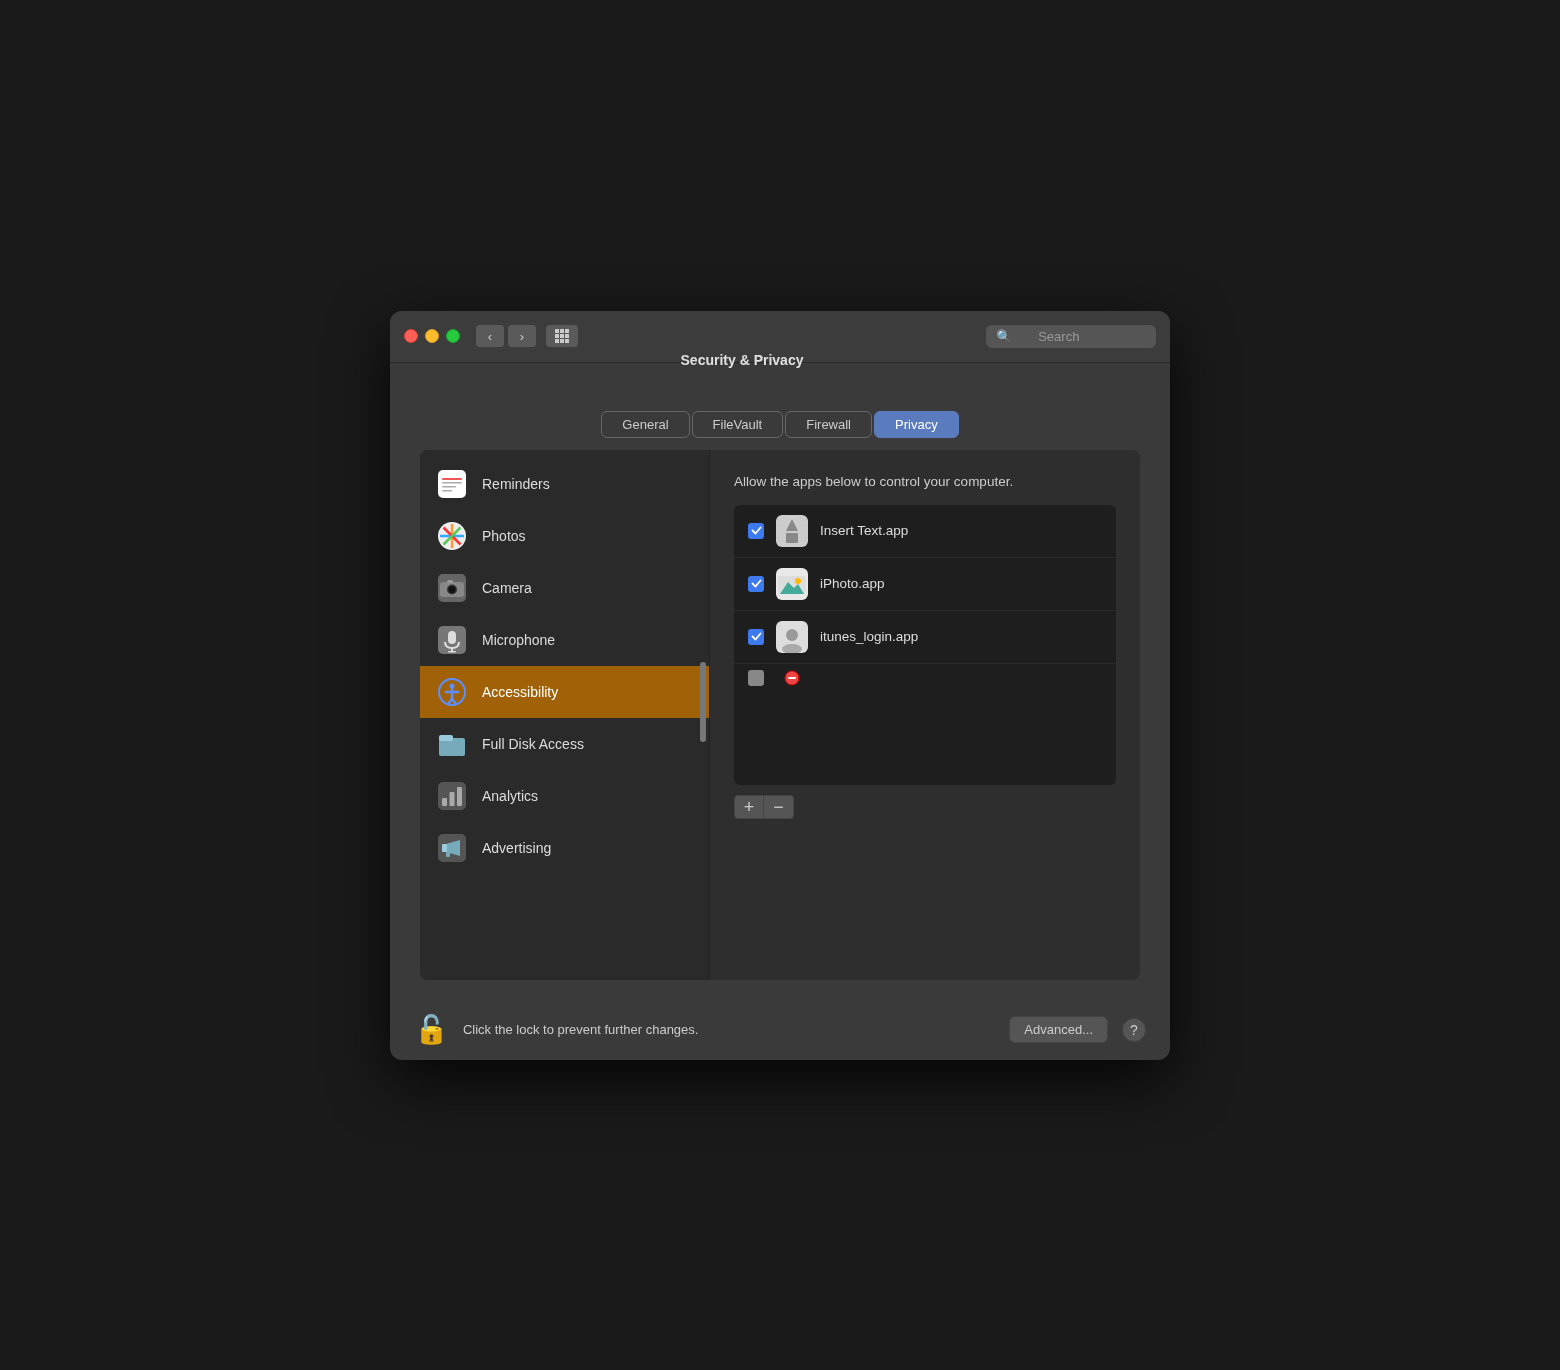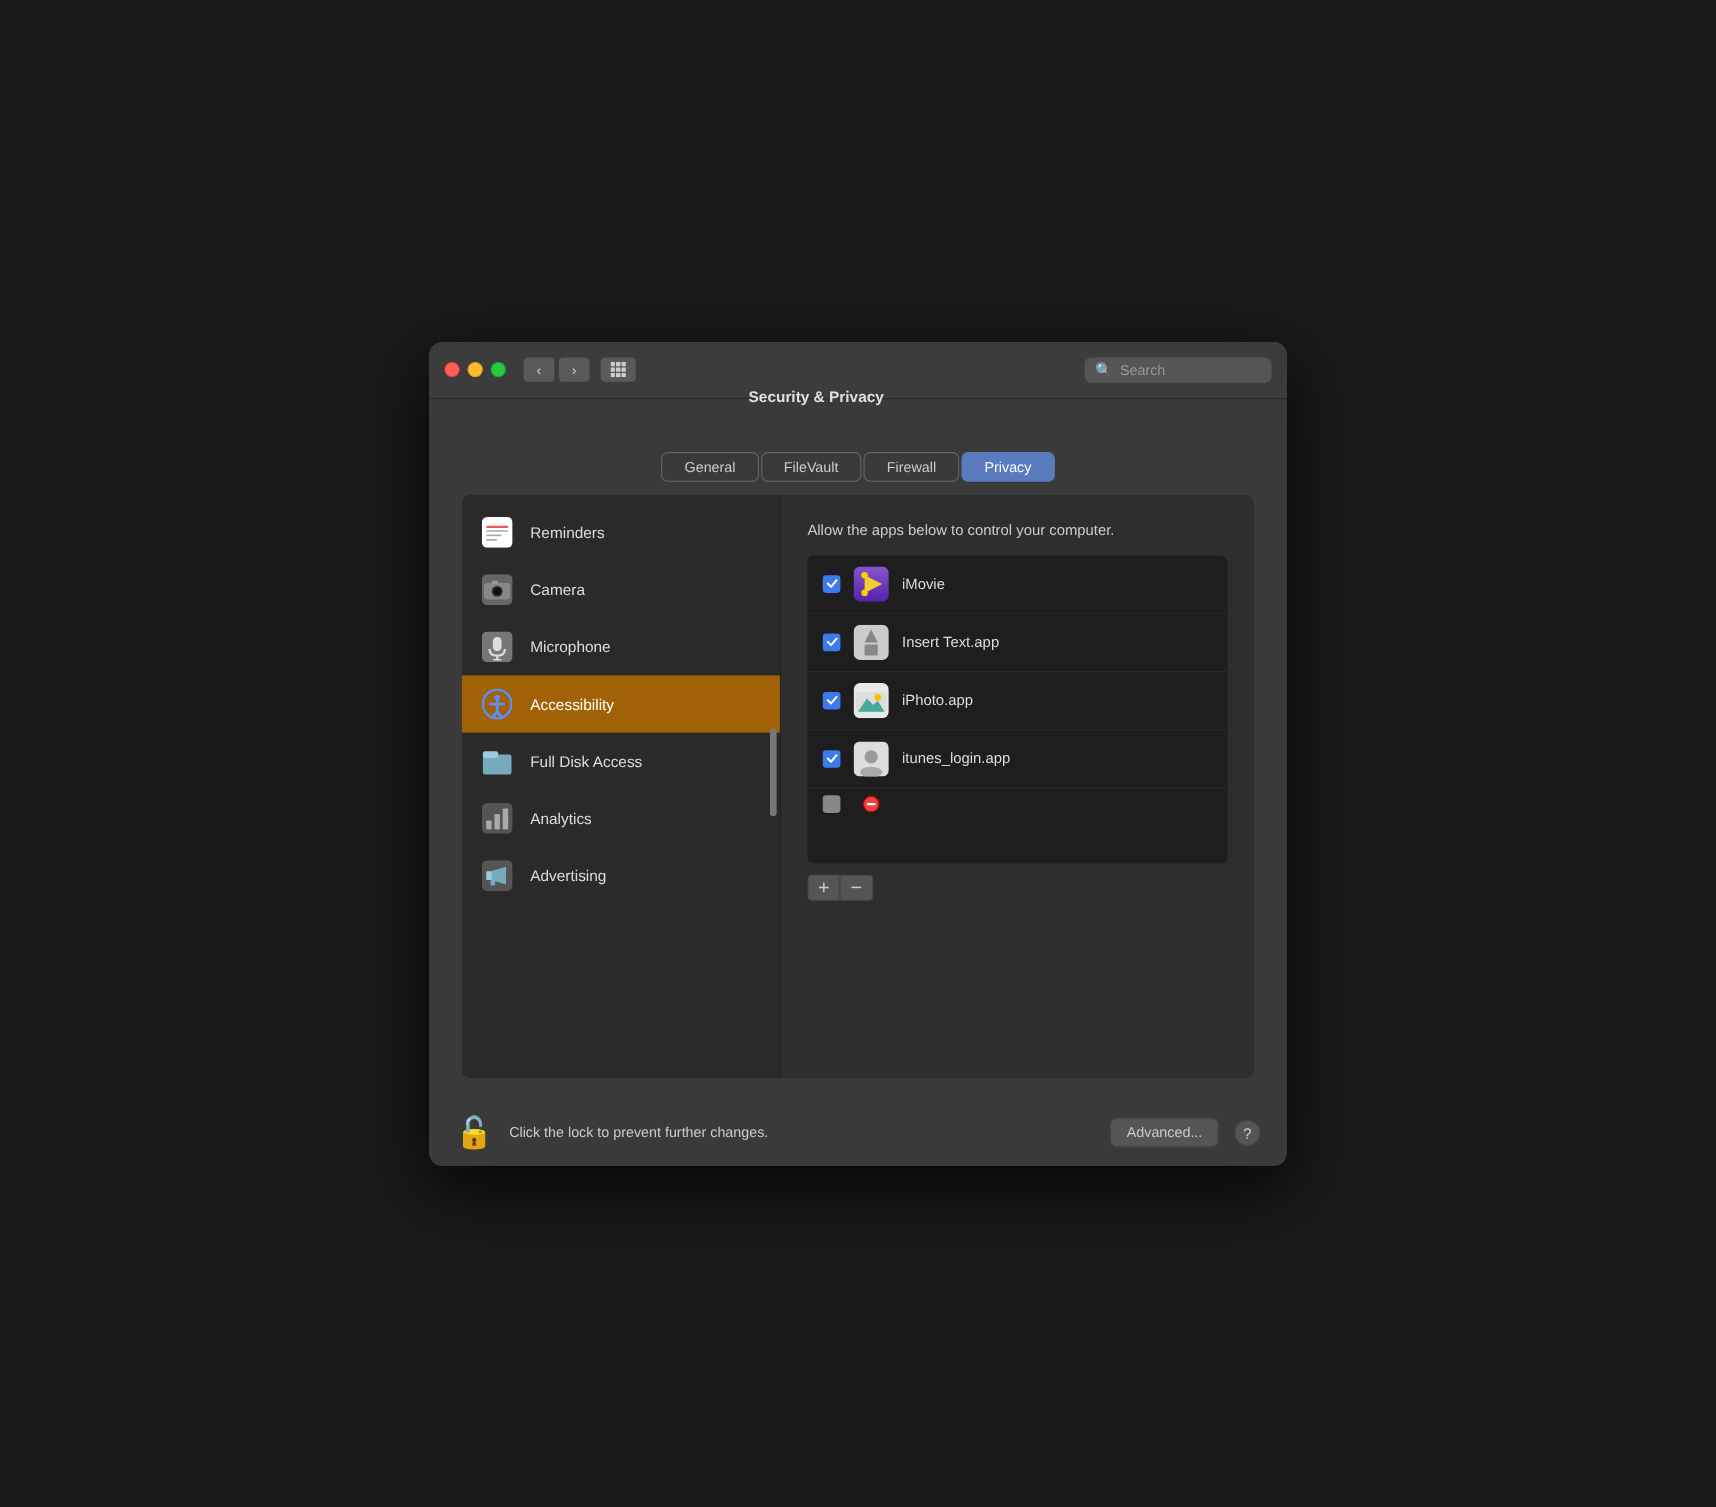--- a/index.html
+++ b/index.html
@@ -90,20 +90,21 @@
       width: 170px;
       gap: 6px;
     }
     .search-bar input {
       background: transparent;
       border: none;
       outline: none;
       color: #ccc;
       font-size: 13px;
       width: 100%;
+      margin-left: 20px;
     }
     .search-bar input::placeholder { color: #999; }
     .search-icon-svg { color: #999; font-size: 13px; }
     .tabs-bar {
       display: flex;
       justify-content: center;
       gap: 2px;
       padding: 16px 0 12px;
       background: #3a3a3a;
       align-items: flex-end;
@@ -354,20 +355,32 @@
               <rect x="4" y="12" width="20" height="1.5" rx="0.75" fill="#aaa"></rect>
               <rect x="4" y="16" width="14" height="1.5" rx="0.75" fill="#aaa"></rect>
               <rect x="4" y="20" width="10" height="1.5" rx="0.75" fill="#aaa"></rect>
             </svg>
           </div>
           <span>Reminders</span>
         </div>
         <div class="sidebar-item">
           <div class="sidebar-icon">
             <svg width="28" height="28" viewBox="0 0 28 28">
+              <circle cx="14" cy="14" r="14" fill="#eee"></circle>
+              <path d="M14 2 L14 26" stroke="#f93" stroke-width="2.5"></path>
+              <path d="M2 14 L26 14" stroke="#3af" stroke-width="2.5"></path>
+              <path d="M5.5 5.5 L22.5 22.5" stroke="#f33" stroke-width="2.5"></path>
+              <path d="M22.5 5.5 L5.5 22.5" stroke="#5c5" stroke-width="2.5"></path>
+            </svg>
+          </div>
+          <span>Photos</span>
+        </div>
+        <div class="sidebar-item">
+          <div class="sidebar-icon">
+            <svg width="28" height="28" viewBox="0 0 28 28">
               <rect width="28" height="28" rx="5" fill="#666"></rect>
               <rect x="2" y="8" width="24" height="15" rx="3" fill="#888"></rect>
               <circle cx="14" cy="15.5" r="5" fill="#333"></circle>
               <circle cx="14" cy="15.5" r="3.5" fill="#111"></circle>
               <rect x="9" y="6" width="6" height="3" rx="1.5" fill="#999"></rect>
             </svg>
           </div>
           <span>Camera</span>
         </div>
         <div class="sidebar-item">
@@ -428,42 +441,20 @@
         </div>
         <div class="scrollbar-track">
           <div class="scrollbar-thumb"></div>
         </div>
       </div>
 
       <div class="right-panel">
         <p class="panel-description">Allow the apps below to control your computer.</p>
         <div class="apps-list">
 
-          <div class="app-item">
-            <div class="app-checkbox">
-              <svg viewBox="0 0 11 11" fill="white">
-                  <polyline points="1.5,5.5 4.5,8.5 9.5,2.5" stroke="white" stroke-width="1.8" fill="none" stroke-linecap="round" stroke-linejoin="round"></polyline>
-                </svg>
-            </div>
-            <div class="app-icon">
-              <svg width="32" height="32" viewBox="0 0 32 32">
-                <defs>
-                  <linearGradient id="imgrd" x1="0" y1="0" x2="0" y2="1">
-                    <stop offset="0%" stop-color="#8855cc"></stop>
-                    <stop offset="100%" stop-color="#5522aa"></stop>
-                  </linearGradient>
-                </defs>
-                <rect width="32" height="32" rx="6" fill="url(#imgrd)"></rect>
-                <polygon points="10,8 10,24 26,16" fill="#f0d030"></polygon>
-                <circle cx="10" cy="8" r="3" fill="#ffcc00"></circle>
-                <circle cx="10" cy="24" r="3" fill="#ffcc00"></circle>
-              </svg>
-            </div>
-            <span class="app-name">iMovie</span>
-          </div>
 
           <div class="app-item">
             <div class="app-checkbox">
               <svg viewBox="0 0 11 11" fill="white">
                   <polyline points="1.5,5.5 4.5,8.5 9.5,2.5" stroke="white" stroke-width="1.8" fill="none" stroke-linecap="round" stroke-linejoin="round"></polyline>
                 </svg>
             </div>
             <div class="app-icon">
               <svg width="32" height="32" viewBox="0 0 32 32">
                 <rect width="32" height="32" rx="6" fill="#ccc"></rect>

